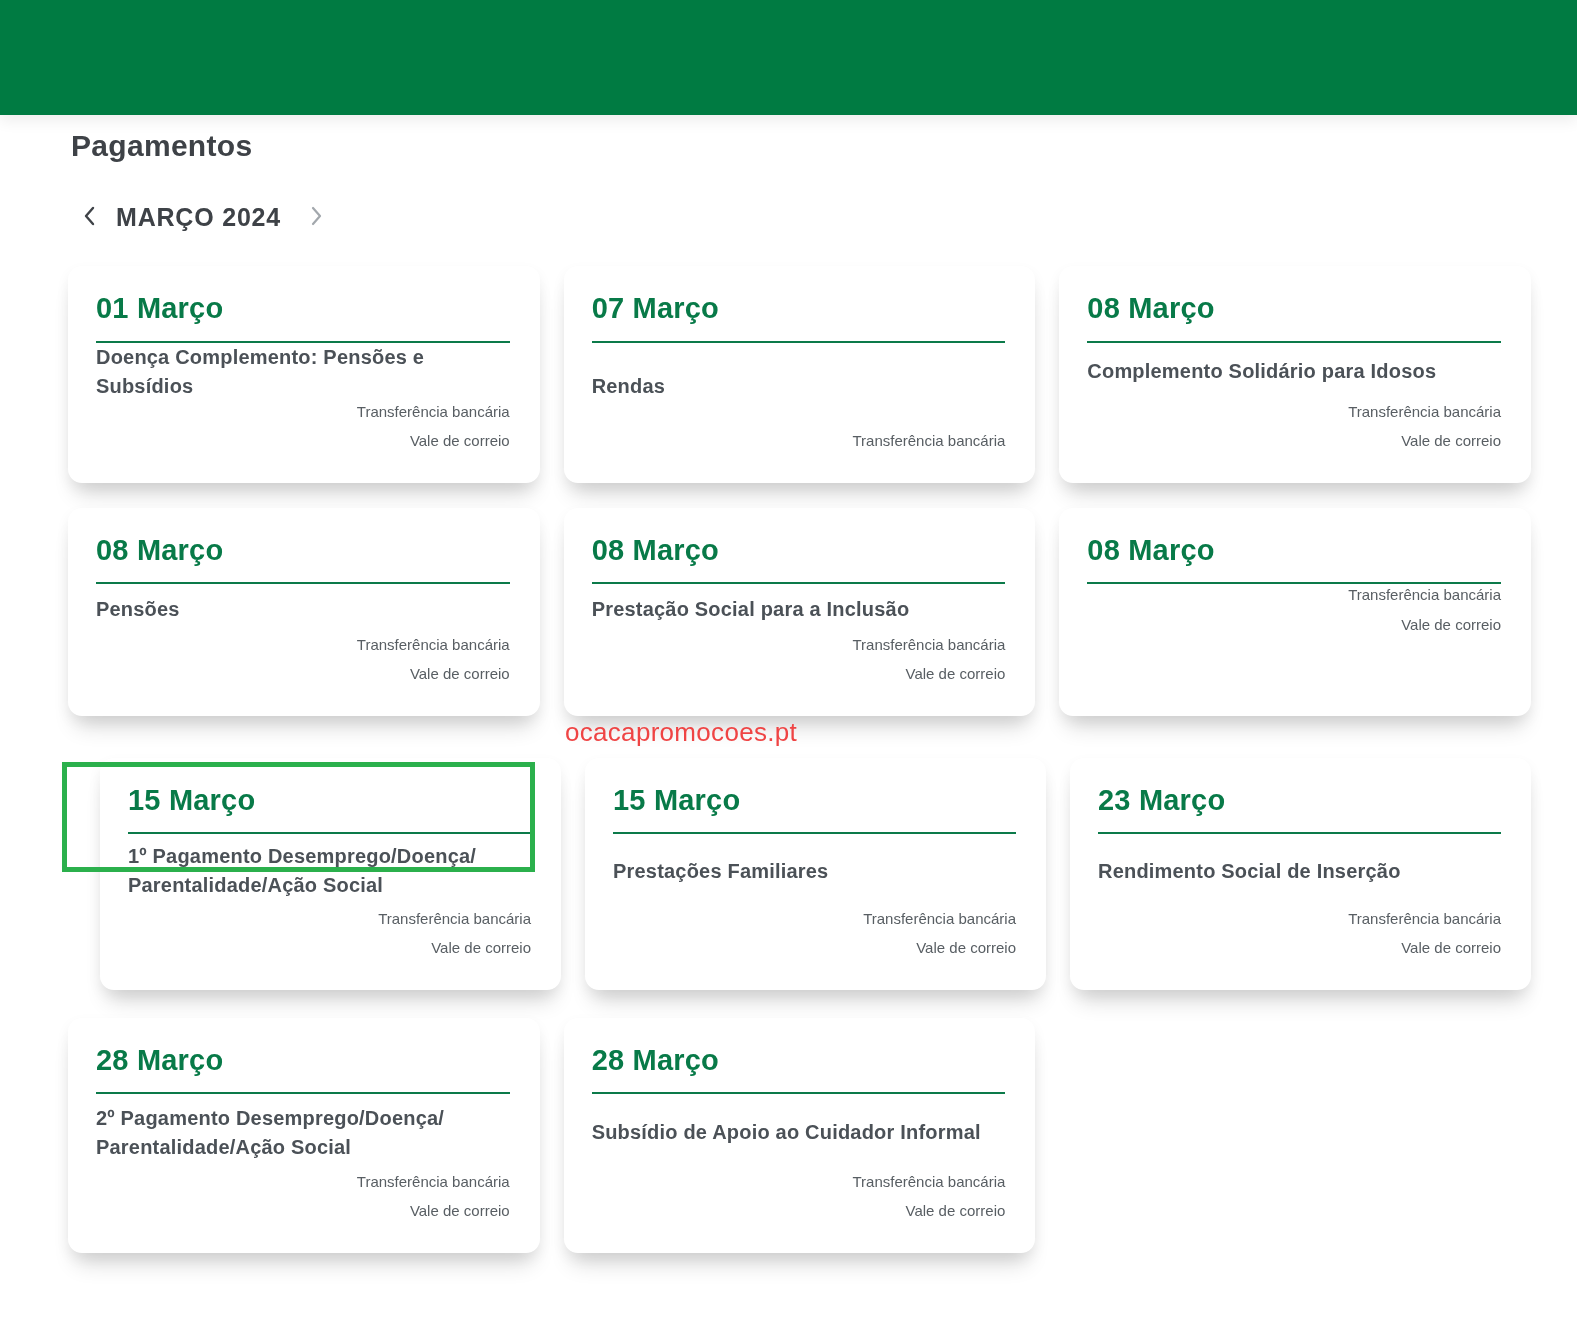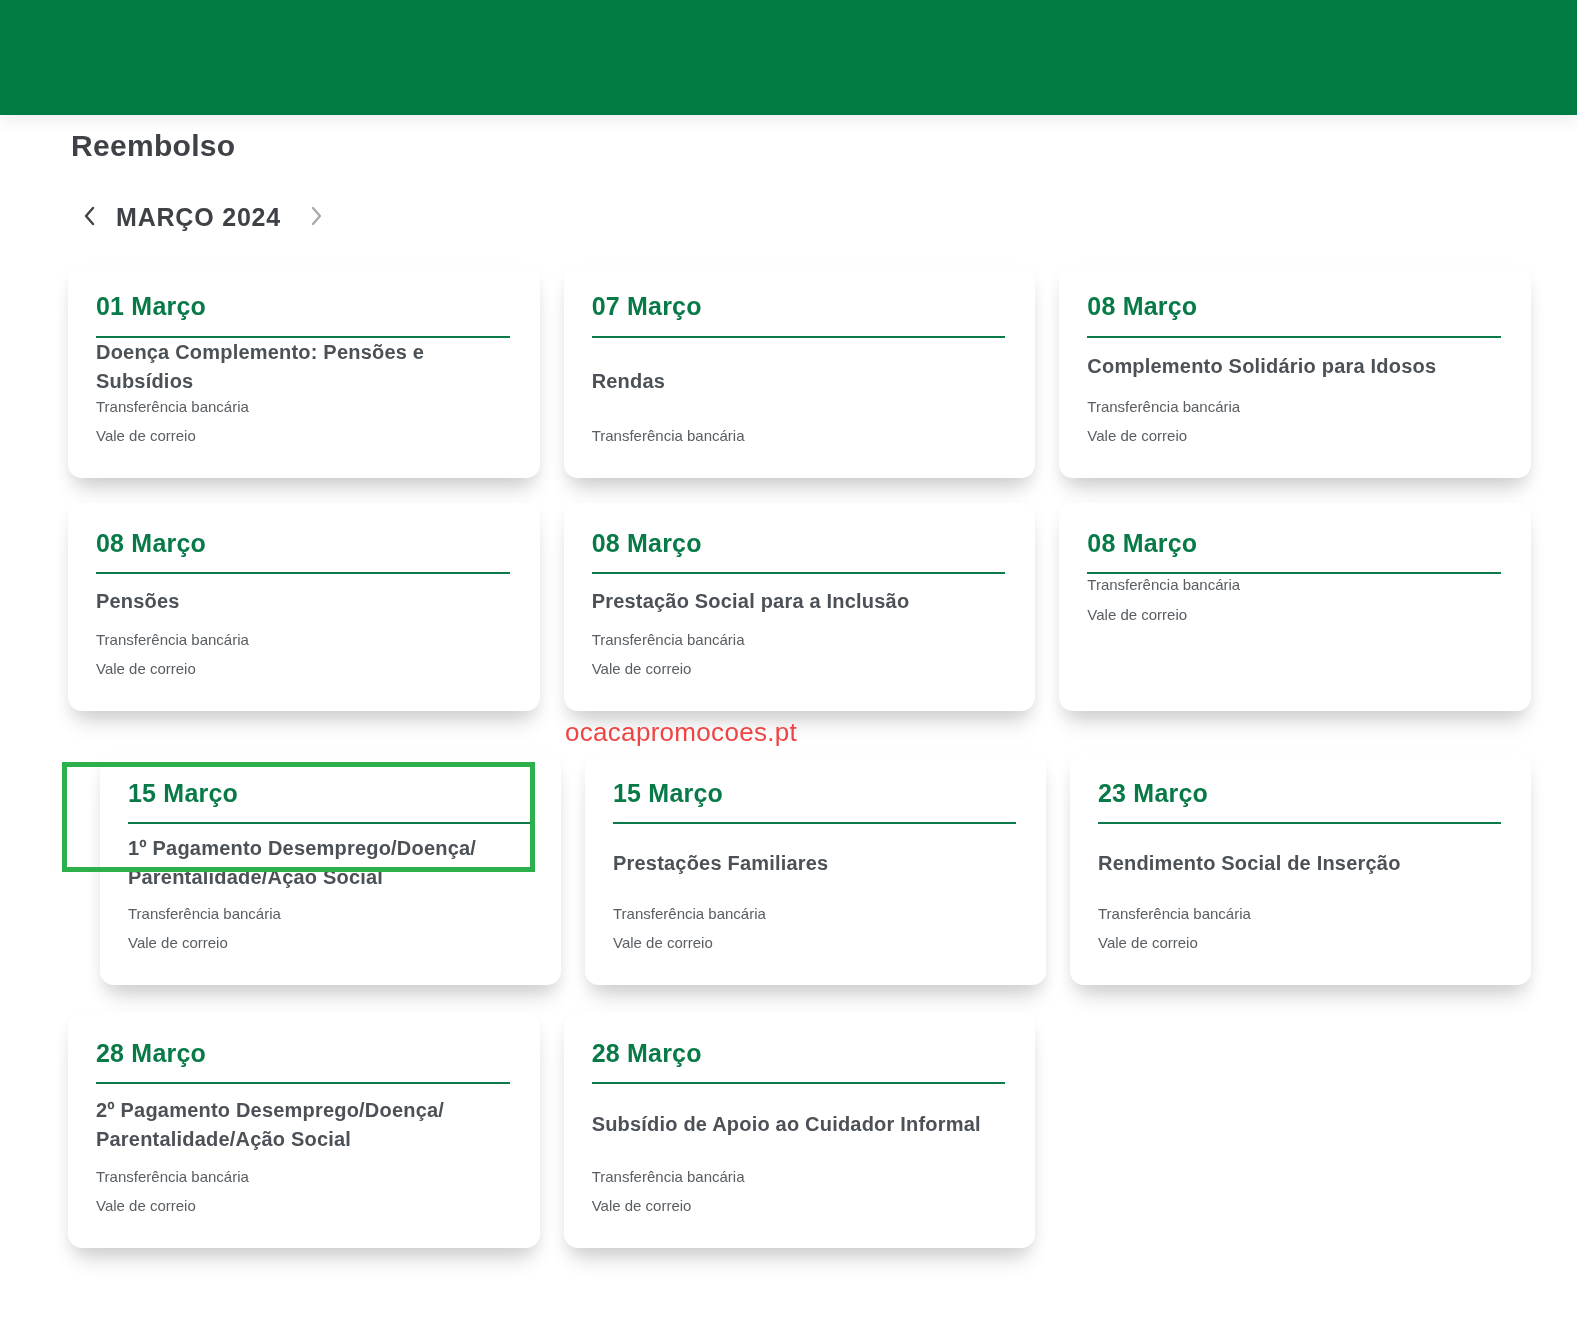--- a/index.html
+++ b/index.html
@@ -72,21 +72,21 @@
 
   .card{
     background:#fff;
     border-radius:14px;
     padding:24px 30px 22px 28px;
     display:flex;
     flex-direction:column;
     box-shadow:0 18px 22px -8px rgba(0,0,0,0.16), 0 6px 14px rgba(0,0,0,0.06);
   }
   .card-date{
-    font-size:25px;
+    font-size:29px;
     font-weight:700;
     color:var(--date-green,#087a48);
     line-height:1.3;
     letter-spacing:0.2px;
   }
   .divider{
     height:2px;
     background:var(--divider-green,#0c7a4a);
     margin-top:13px;
   }
@@ -97,21 +97,21 @@
     min-height:46px;
   }
   .card-title{
     font-size:20px;
     font-weight:700;
     color:var(--title-gray,#4b5157);
     line-height:1.45;
     letter-spacing:0.2px;
     white-space:pre-line;
   }
-  .methods{padding-bottom:8px;}
+  .methods{padding-bottom:8px;text-align:right;}
   .method{
     font-size:15px;
     color:var(--muted-gray,#585e63);
     line-height:1.5;
   }
   .method + .method{margin-top:7px;}
   .method:empty{display:none;}
 
   
   .highlight-box{
@@ -133,21 +133,21 @@
     z-index:4;
   }
 </style>
 </head>
 <body>
 
 <div class="page">
 
   <header class="topbar"></header>
 
-  <h1 class="page-title">Reembolso</h1>
+  <h1 class="page-title">Pagamentos</h1>
 
   <nav class="month-nav">
     <button class="nav-btn">
       <span>
         <svg width="13" height="20" viewBox="0 0 13 20">
             <polyline points="10,2 3,10 10,18" fill="none" stroke="#3e4247" stroke-width="2.4" stroke-linecap="round" stroke-linejoin="round"></polyline>
           </svg>
       </span>
     </button>
     <span class="month-label">MARÇO 2024</span>

